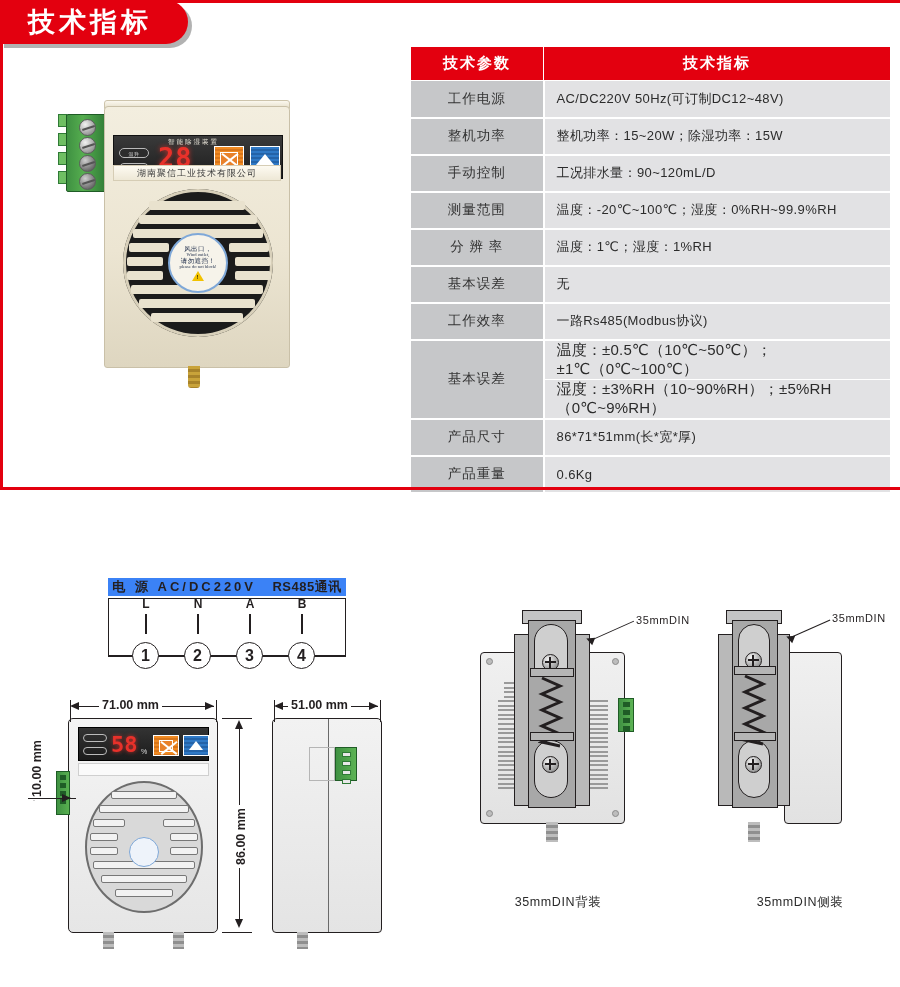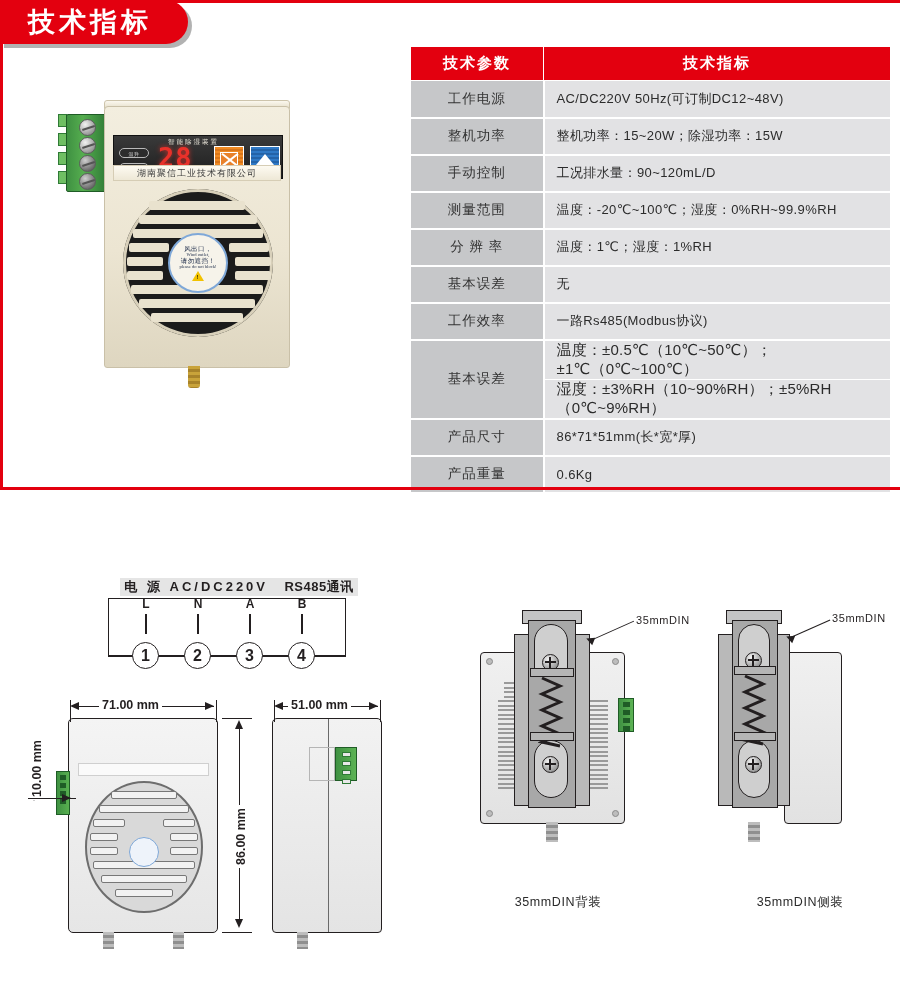--- a/index.html
+++ b/index.html
@@ -334,25 +334,25 @@
     left: 108px; top: 598px;
     width: 248px; height: 90px;
   }
   .wiring .box {
     position: absolute; left: 0; top: 0;
     width: 238px; height: 58px;
     border: 1.6px solid #231f20;
     border-top: 1.6px solid #231f20;
   }
   .wire-head {
-    position: absolute; left: 12px; top: -20px;
+    position: absolute; left: 0; top: -20px;
     width: 238px; text-align: center;
     font-size: 13px; font-weight: bold;
     letter-spacing: .5px;
-    background: #e5e5e5; padding: 0 4px;
+    background: #3b82f6; padding: 0 4px;
   }
   .wire-head .sp { letter-spacing: 3px; }
   .lead {
     position: absolute;
     width: 1.6px; height: 20px;
     background: #231f20;
   }
   .lead-lab {
     position: absolute;
     font-size: 12px;
@@ -739,20 +739,32 @@
 
   <div class="rail" style="left:0px;  top:57px; width:238px;"></div>
 
   <div class="node" style="left:24px;  top:44px;">1</div>
   <div class="node" style="left:76px;  top:44px;">2</div>
   <div class="node" style="left:128px; top:44px;">3</div>
   <div class="node" style="left:180px; top:44px;">4</div>
 </div>
 
 <div class="dim-front">
+  <div class="dim-panel">
+    <div class="dim-pill" style="top:6px;"></div>
+    <div class="dim-pill" style="top:19px;"></div>
+    <div class="dim-led">58</div>
+    <div style="position:absolute;left:62px;top:20px;font-size:7px;color:#ddd;">%</div>
+    <div class="dim-orange">
+      <div class="glyph-x" style="width:14px;height:12px;"></div>
+    </div>
+    <div class="dim-blue">
+      <div class="glyph-tri" style="border-left-width:7px;border-right-width:7px;border-bottom-width:9px;"></div>
+    </div>
+  </div>
   <div class="dim-strip"></div>
   <div class="dim-term">
       <i></i>
       <i></i>
       <i></i>
       <i></i>
     </div>
 
   <div class="dim-fan">
     <div class="ring2"></div>

